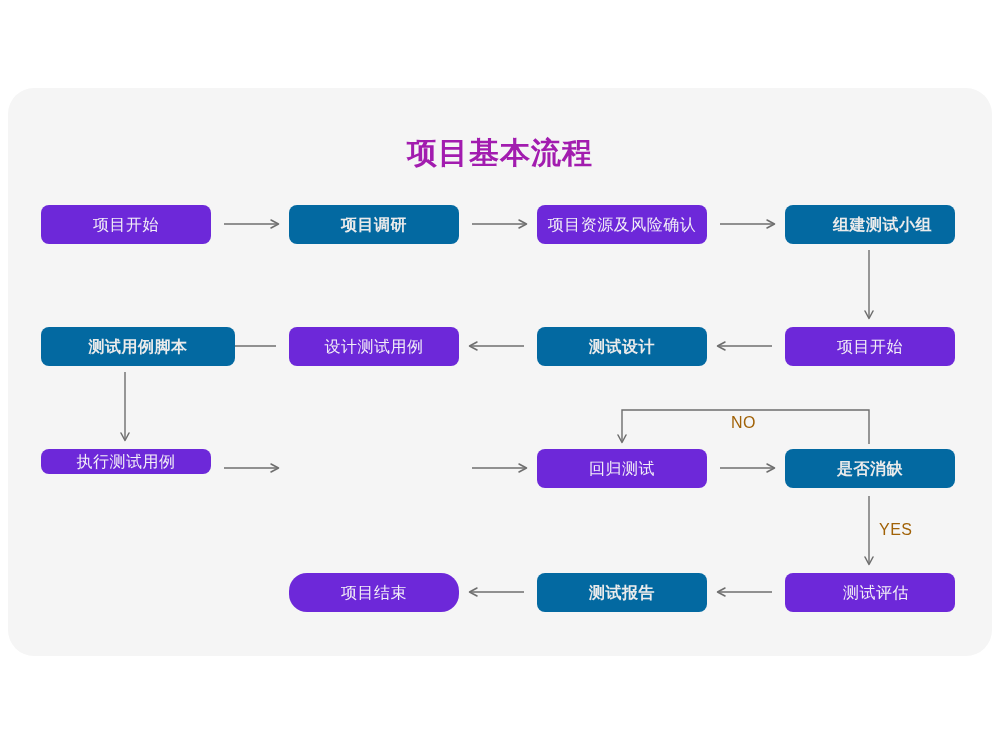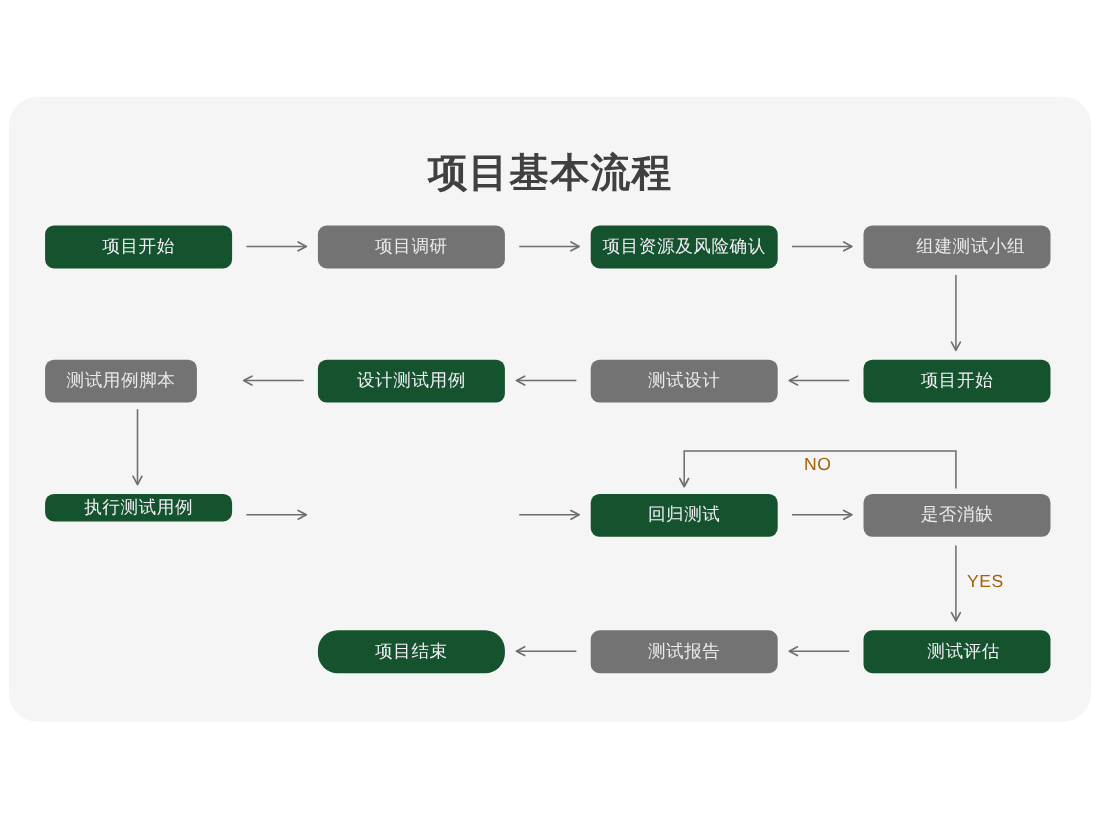--- a/index.html
+++ b/index.html
@@ -35,45 +35,46 @@
     width: 1000px;
     height: 750px;
     pointer-events: none;
   }
   .chart-title {
     position: absolute;
     left: 0;
     top: 133px;
     width: 1000px;
     text-align: center;
-    font-size: 36px;
+    font-size: 30px;
     font-weight: 700;
-    color: #404040;
+    color: #a21caf;
     letter-spacing: 1px;
   }
   .node {
     position: absolute;
     box-sizing: border-box;
     border-radius: 8px;
     display: flex;
     align-items: center;
     justify-content: center;
     text-align: center;
     font-size: 16px;
     line-height: 22px;
     letter-spacing: 0.5px;
     user-select: none;
   }
   .node.purple {
-    background: #14532d;
+    background: #6d28d9;
     color: #f2eef7;
   }
   .node.gray {
-    background: #737373;
+    background: #0369a1;
     color: #ebebeb;
+    font-weight: bold;
   }
   .edge-label {
     position: absolute;
     font-size: 16px;
     color: #a16207;
     letter-spacing: 0.5px;
     user-select: none;
   }
 </style>
 </head>
@@ -125,21 +126,21 @@
   </div>
 
   <div class="node purple" style="left:537px; top:205px; width:170px; height:39px;">
     <span>项目资源及风险确认</span>
   </div>
 
   <div class="node gray" style="left:785px; top:205px; width:170px; height:39px;padding-left:25px;">
     <span>组建测试小组</span>
   </div>
 
-  <div class="node gray" style="left:41px; top:327px; width:138px; height:39px;">
+  <div class="node gray" style="left:41px; top:327px; width:194px; height:39px;">
     <span>测试用例脚本</span>
   </div>
 
   <div class="node purple" style="left:289px; top:327px; width:170px; height:39px;">
     <span>设计测试用例</span>
   </div>
 
   <div class="node gray" style="left:537px; top:327px; width:170px; height:39px;">
     <span>测试设计</span>
   </div>

